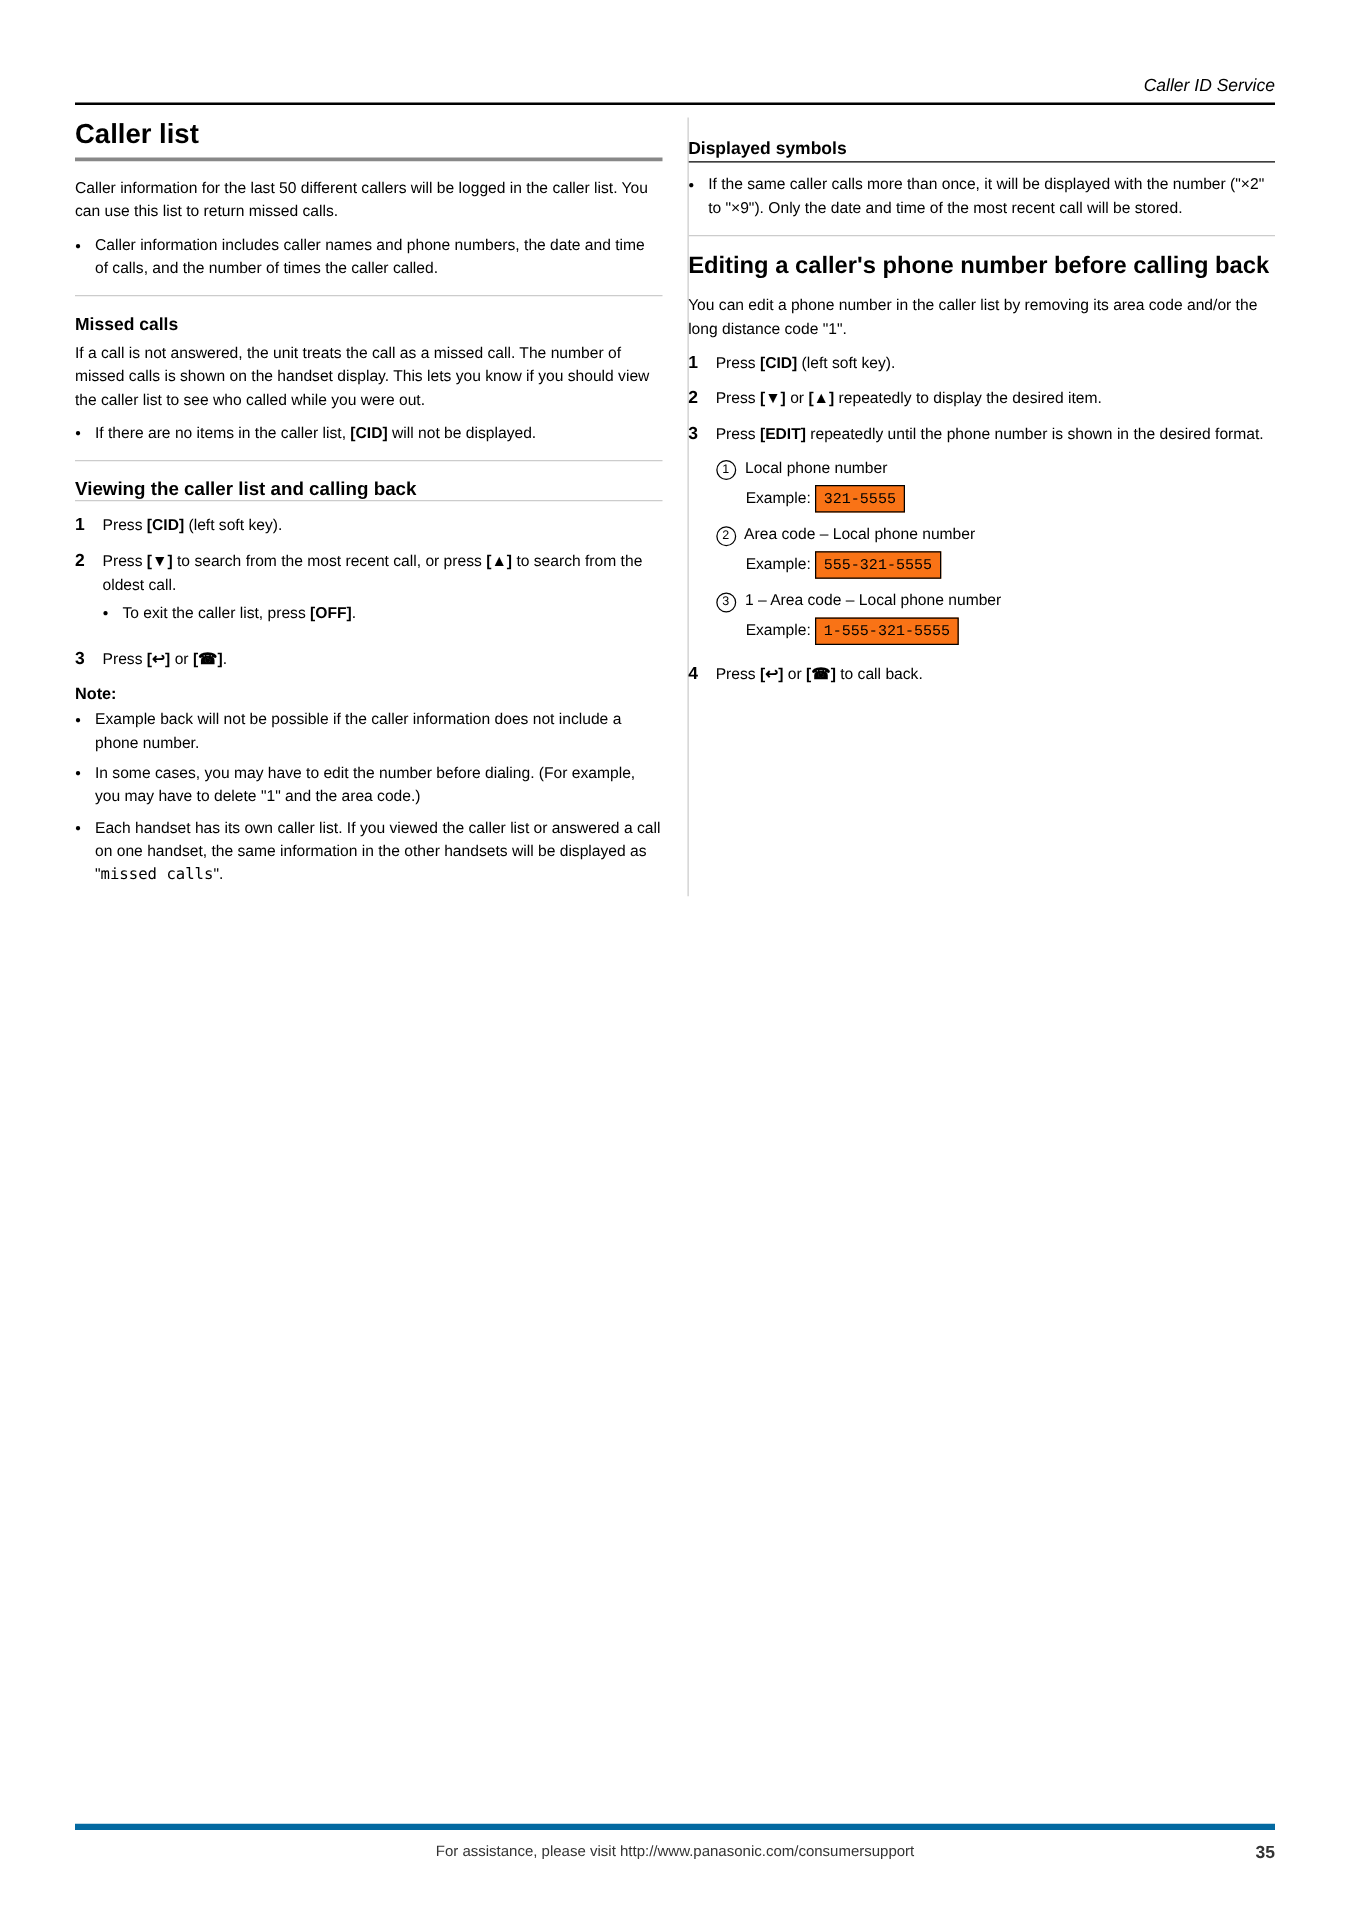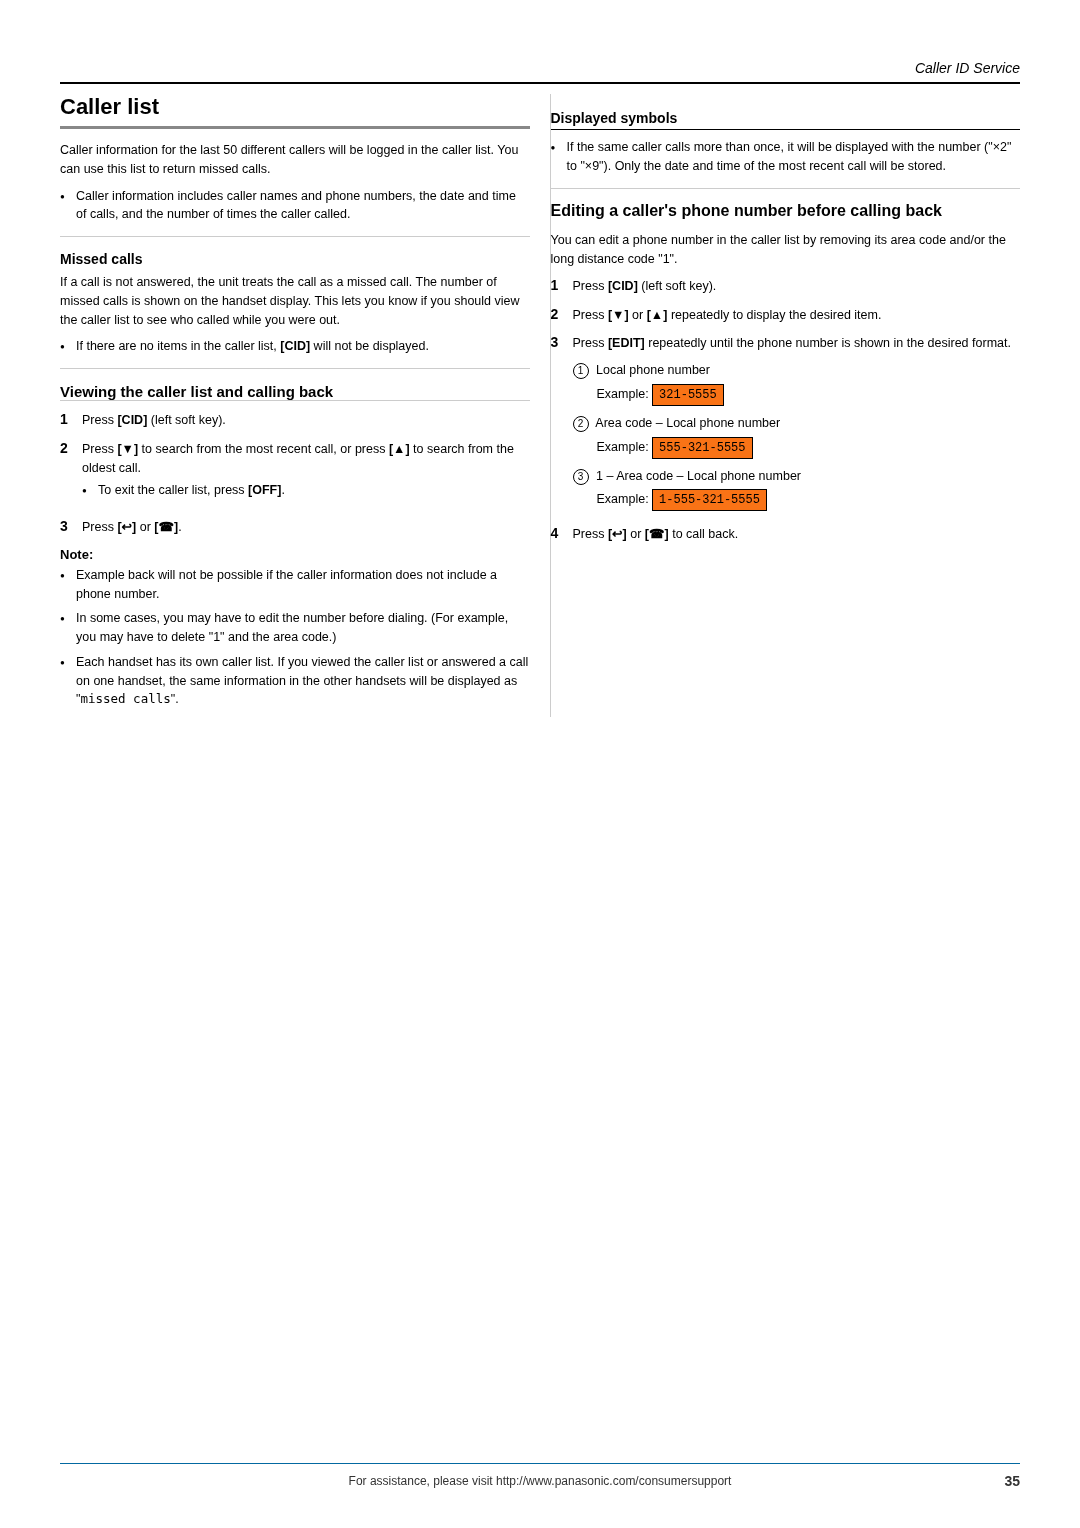--- a/index.html
+++ b/index.html
@@ -137,21 +137,21 @@
     }
     
     .footer {
       position: absolute;
       bottom: 40px;
       left: 0;
       right: 0;
       display: flex;
       justify-content: center;
       align-items: center;
-      border-top: 1px solid #0369a1;
+      border-top: 5px solid #0369a1;
       padding-top: 10px;
       margin: 0 60px;
       font-size: 12px;
       color: #333;
     }
     .footer-page {
       position: absolute;
       right: 0;
       font-size: 14px;
       font-weight: bold;
@@ -163,21 +163,21 @@
       margin: 12px 0;
     }
     .sub-section-heading {
       font-size: 14px;
       font-weight: bold;
       margin: 16px 0 8px 0;
       border-bottom: 1px solid #000;
       padding-bottom: 3px;
     }
     .editing-title {
-      font-size: 16px;
+      font-size: 19px;
       font-weight: bold;
       margin-bottom: 10px;
       line-height: 1.3;
     }
     .viewing-title {
       font-size: 15px;
       font-weight: bold;
       border-bottom: 1px solid #ccc;
       padding-bottom: 0;
       margin: 14px 0 10px 0;

